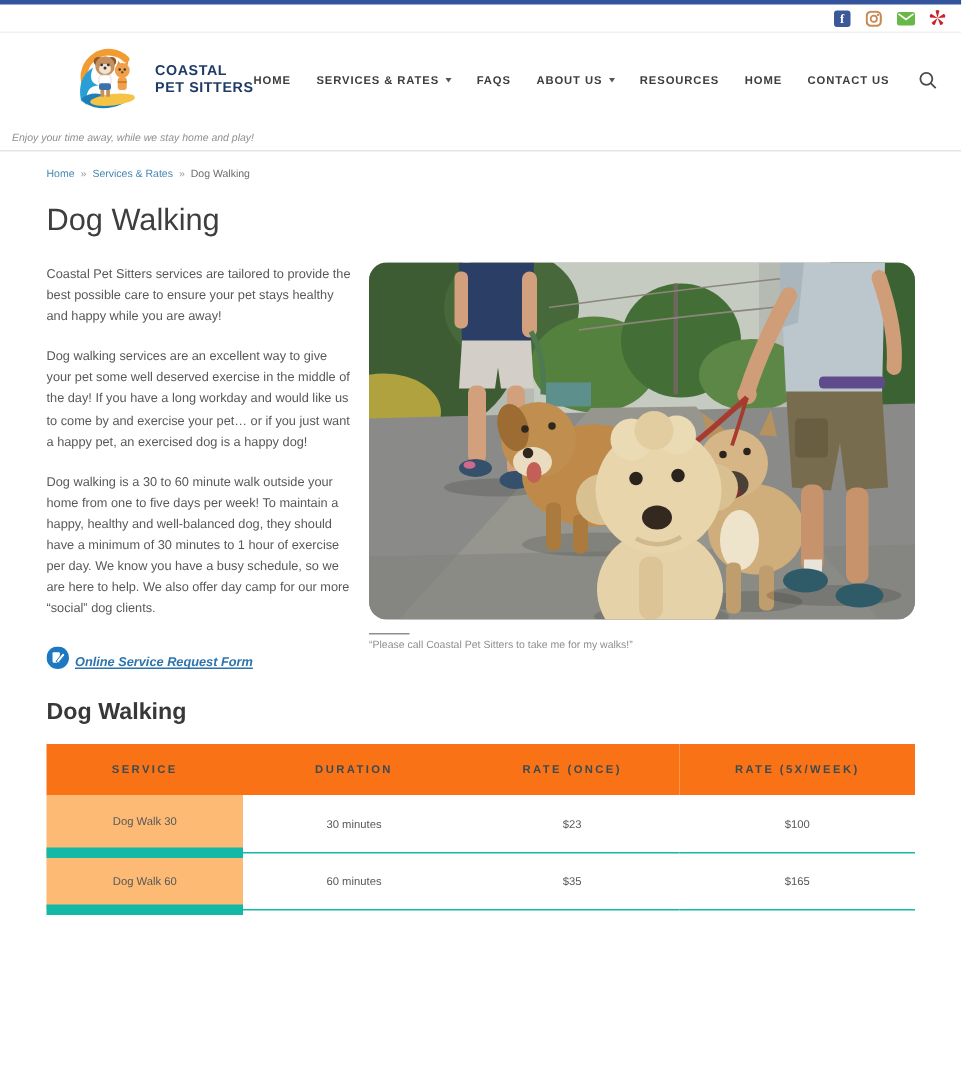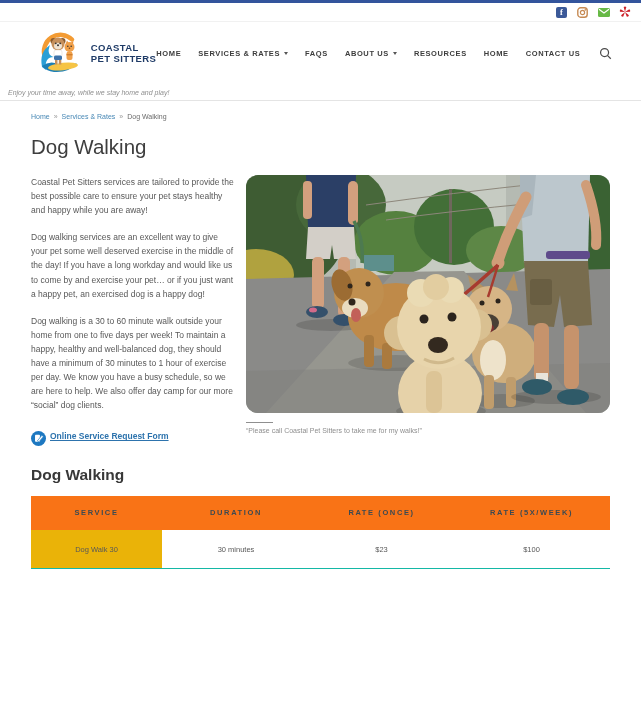--- a/index.html
+++ b/index.html
@@ -10,21 +10,21 @@
   .top-line { height: 3px; background: #33549c; }
 
   .social-bar { display: flex; justify-content: flex-end; align-items: center;
                 gap: 8px; height: 19px; padding-right: 10px; border-bottom: 1px solid #f1f1f1; }
   .social { display: flex; align-items: center; justify-content: center;
             width: 13px; height: 13px; text-decoration: none; cursor: pointer; }
   .fb-badge { width: 11px; height: 11px; background: #3b5998; color: #fff; border-radius: 2px;
               font-size: 8.5px; font-weight: bold; display: flex; align-items: center;
               justify-content: center; font-family: "Liberation Serif", serif; }
 
-  .header { height: 62px; display: flex; align-items: center; justify-content: center;
+  .header { height: 62px; display: flex; align-items: center; justify-content: flex-end;
             padding: 0 16px 0 23px; }
   .logo { display: flex; align-items: center; gap: 7px; cursor: pointer; }
   .logo-text { display: flex; flex-direction: column; color: #1e3a66; font-weight: bold;
                font-size: 9.5px; letter-spacing: 0.4px; line-height: 1.18; }
   nav { display: flex; align-items: center; gap: 17px; }
   nav a { font-size: 7.5px; font-weight: bold; letter-spacing: 0.6px; color: #3d3d3d;
           text-decoration: none; display: flex; align-items: center; gap: 3px; cursor: pointer; }
   .caret { width: 0; height: 0; border-left: 2.8px solid transparent;
            border-right: 2.8px solid transparent; border-top: 3.5px solid #555; margin-left: 1px; }
   .search-btn { margin-left: 2px; display: flex; align-items: center; }
@@ -36,39 +36,39 @@
   .container { width: 579px; margin: 0 auto; }
   .breadcrumb { margin-top: 12px; font-size: 7px; color: #6b6b6b; display: flex; gap: 4px;
                 align-items: center; }
   .breadcrumb a { color: #4888b5; text-decoration: none; cursor: pointer; }
   .breadcrumb .sep { color: #9a9a9a; }
   h1 { font-size: 20.5px; font-weight: 400; color: #3e3e3e; margin: 15px 0 0 0; }
 
   .content-row { display: flex; gap: 11px; margin-top: 16px; }
   .text-col { width: 204px; flex: none; }
   .text-col p { font-size: 8.5px; line-height: 14.1px; color: #585858; margin: 0 0 13px 0; }
-  .form-link-row { display: flex; align-items: flex-start; gap: 4px; margin-top: 19px; }
+  .form-link-row { display: flex; align-items: flex-end; gap: 4px; margin-top: 19px; font-style: italic; }
   .form-link { font-size: 8.5px; font-weight: bold; color: #2d73ad;
                text-decoration: underline; cursor: pointer; }
 
   .photo-col { margin: 0; width: 364px; flex: none; }
   .photo { width: 364px; height: 238px; border-radius: 12px; overflow: hidden; background: #aeb3ac; }
   .photo svg { display: block; }
   .cap-line { width: 27px; border-top: 1px solid #8f8f8f; margin-top: 9px; }
   figcaption { font-size: 7px; color: #8f8f8f; margin-top: 4px; }
 
   h2 { font-size: 15.5px; font-weight: bold; color: #383838; margin: 20px 0 0 0; }
   .pricing-note { font-size: 13px; color: #4c4c4c; margin: 13px 0 0 0; }
 
   table { width: 100%; border-collapse: collapse; margin-top: 12px; }
   thead th { background: #f97316; font-size: 7.5px; letter-spacing: 1.6px; color: #3c4a52;
              padding: 12px 4px 13px; font-weight: bold; text-align: center; }
   tbody td { font-size: 7.5px; color: #585858; text-align: center; height: 38px;
              border-bottom: 1px solid #14b8a6; }
-  tbody td.svc { background: #eab308; border-bottom: 1px solid #14b8a6; }
+  tbody td.svc { background: #fdba74; border-bottom: 7px solid #14b8a6; }
 </style>
 </head>
 <body>
 
 <div class="page">
 
   <div class="top-line"></div>
 
   <div class="social-bar">
     <a class="social">
@@ -304,17 +304,23 @@
           <th>RATE (5X/WEEK)</th>
         </tr>
       </thead>
       <tbody>
         <tr>
           <td class="svc">Dog Walk 30</td>
           <td>30 minutes</td>
           <td>$23</td>
           <td>$100</td>
         </tr>
+        <tr>
+          <td class="svc">Dog Walk 60</td>
+          <td>60 minutes</td>
+          <td>$35</td>
+          <td>$165</td>
+        </tr>
       </tbody>
     </table>
 
   </main>
 </div>
 
 </body></html>

